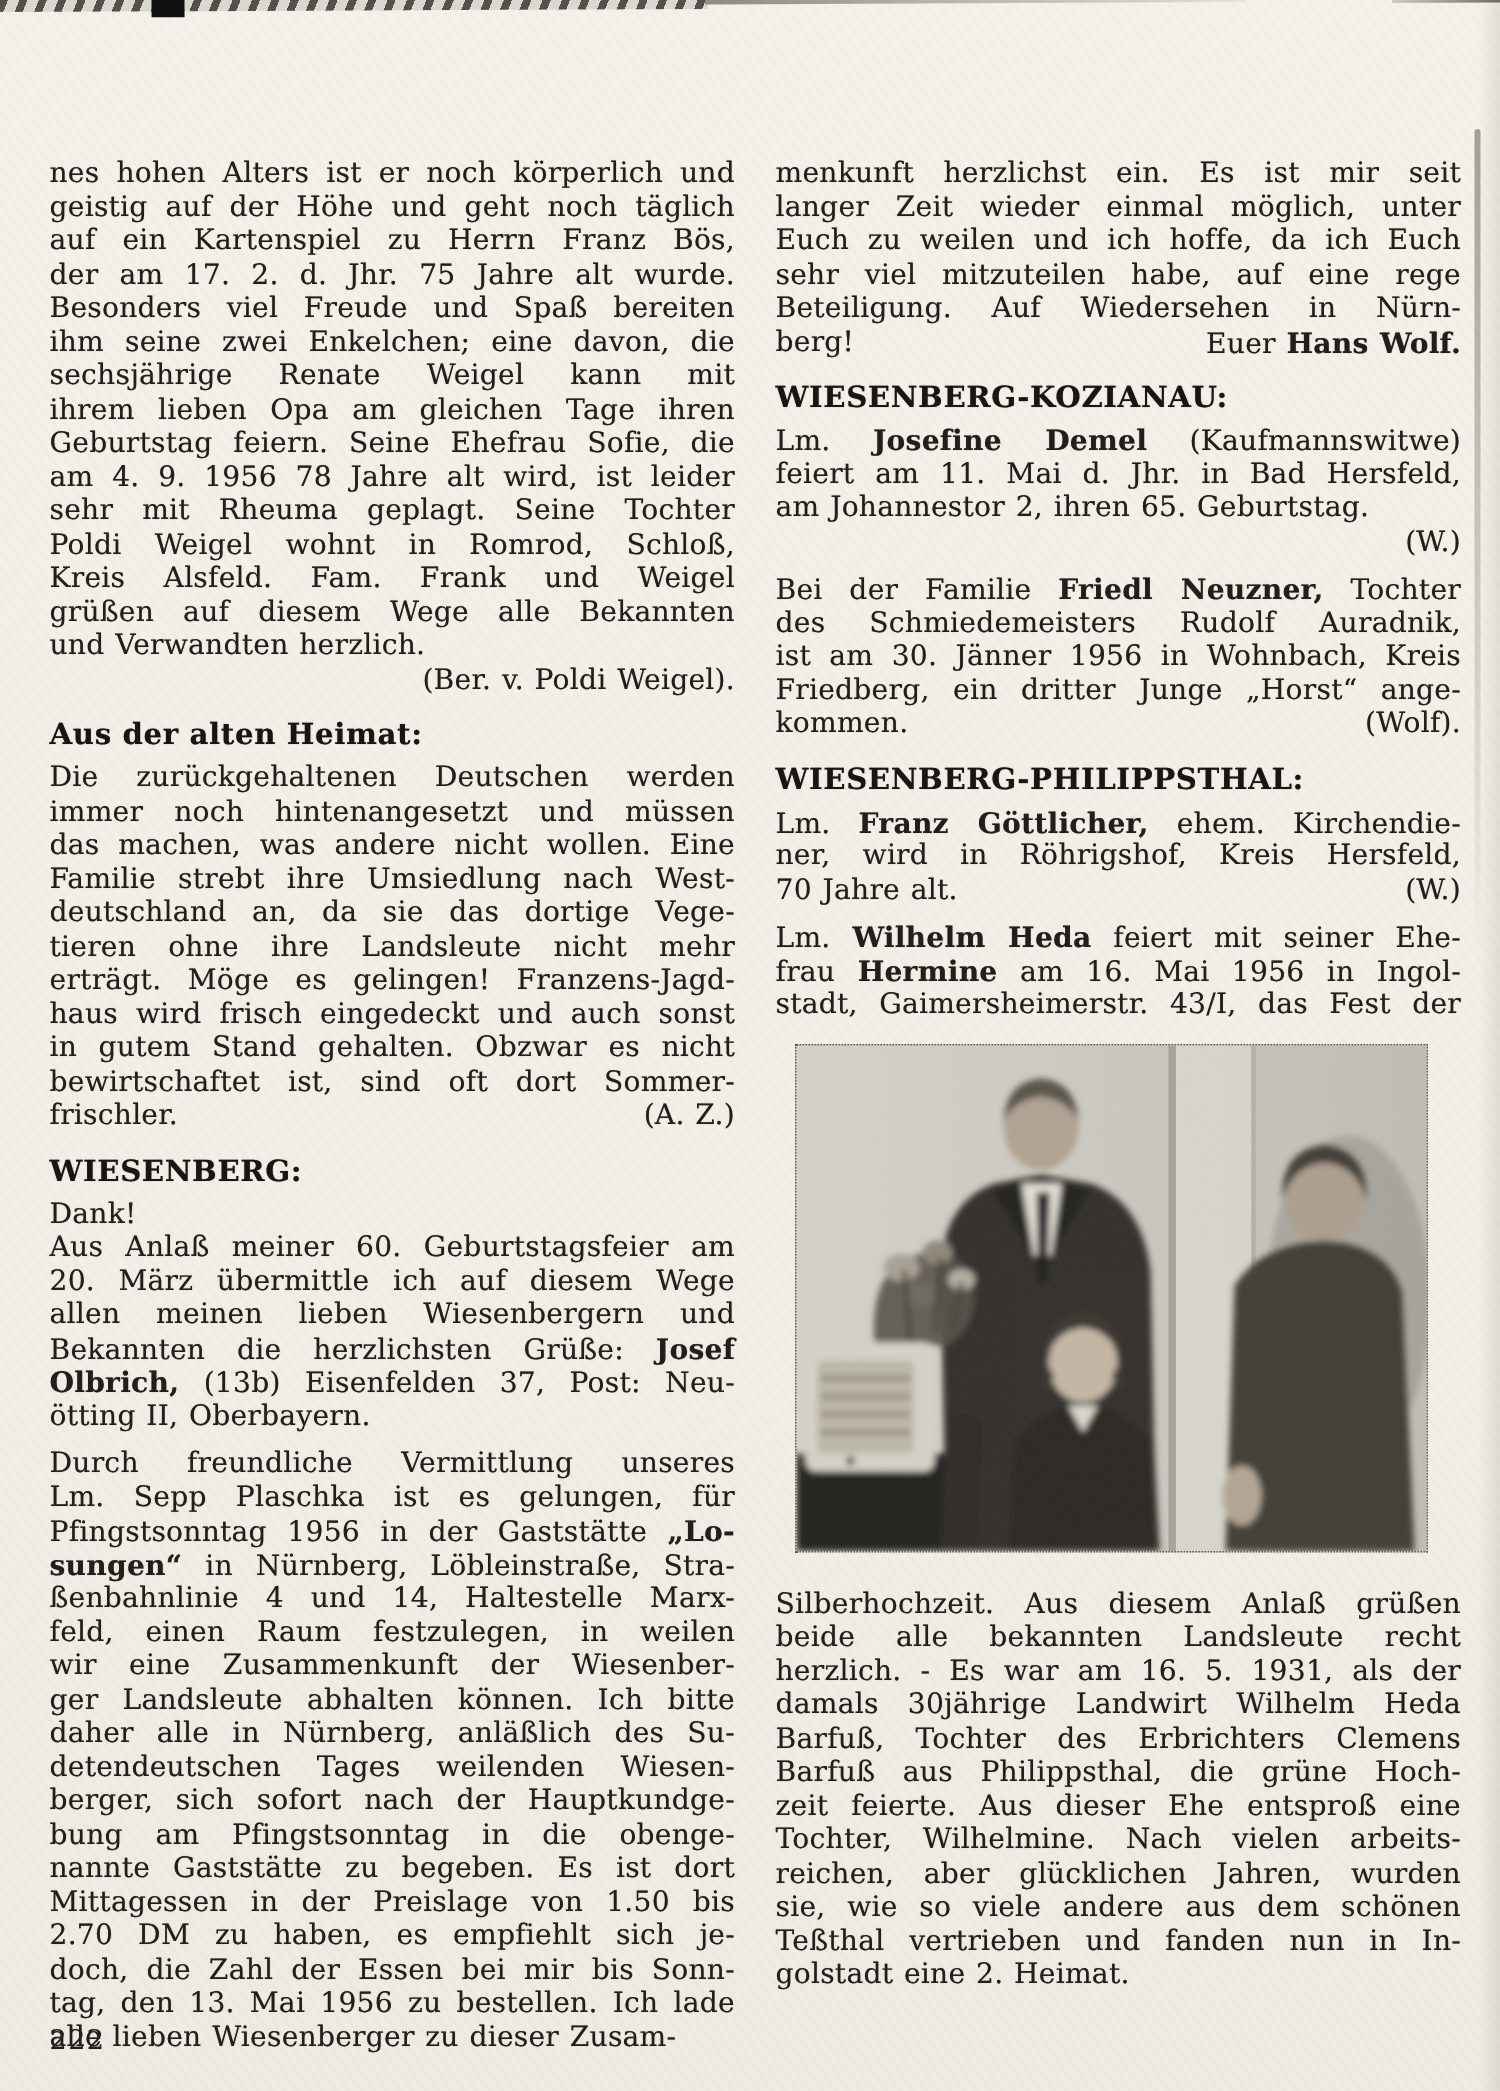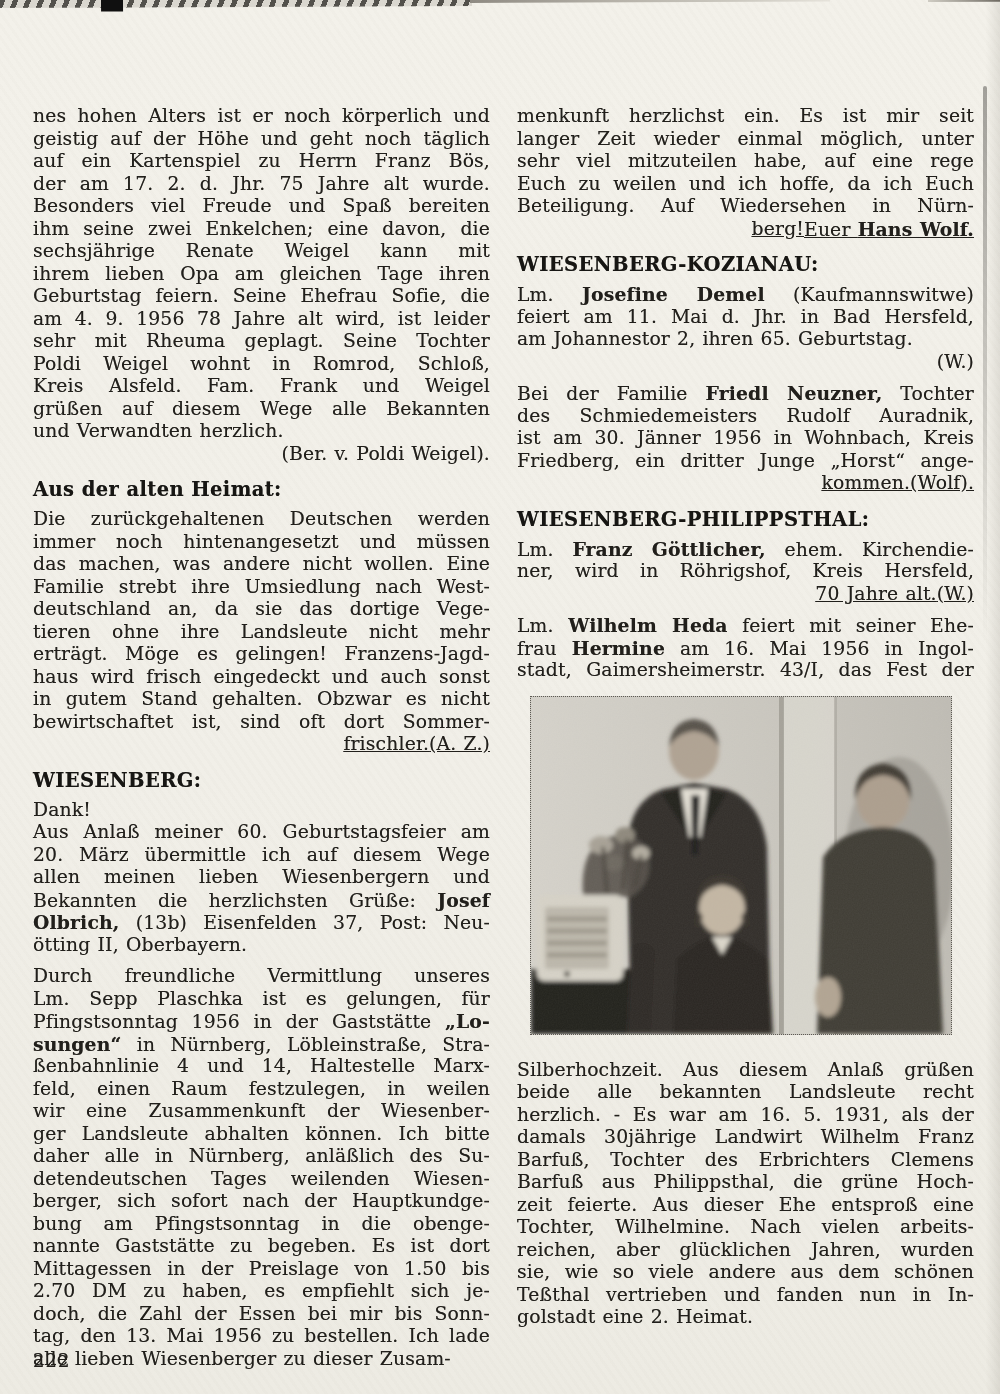--- a/index.html
+++ b/index.html
@@ -36,21 +36,21 @@
   .col-right{left:517px;}
   .line{
     font-size:18.8px;line-height:22.5px;height:22.5px;
     text-align:justify;text-align-last:justify;
     letter-spacing:0.15px;word-spacing:1px;
     text-shadow:0 0 0.5px rgba(33,31,27,0.55);
     white-space:nowrap;overflow:visible;
   }
   .line.l{text-align:left;text-align-last:left;}
   .line.r{text-align:right;text-align-last:right;}
-  .line.split{display:flex;justify-content:flex-end;text-align-last:auto;text-decoration:underline;}
+  .line.split{display:flex;justify-content:space-between;text-align-last:auto;}
   .para+.para{margin-top:9px;}
   .heading{
     font-weight:bold;font-size:19.5px;line-height:26px;margin:12px 0 5px;
     letter-spacing:0.4px;text-shadow:0 0 0.6px rgba(22,21,19,0.6);color:#171613;
   }
   .photo-wrap{margin:14px 0 24px 13px;width:420px;height:337px;
     border:1.5px dotted #5d5a53;box-sizing:content-box;background:#c9c6bf;}
   .photo-wrap svg{display:block;}
   .page-number{
     position:absolute;left:33px;top:1350px;font-size:18px;font-weight:normal;
@@ -135,22 +135,22 @@
           <div class="line">2.70 DM zu haben, es empfiehlt sich je-</div>
           <div class="line">doch, die Zahl der Essen bei mir bis Sonn-</div>
           <div class="line">tag, den 13. Mai 1956 zu bestellen. Ich lade</div>
           <div class="line l">alle lieben Wiesenberger zu dieser Zusam-</div>
         </div>
       </div>
     <div class="col col-right" id="col-right">
         <div class="para">
           <div class="line">menkunft herzlichst ein. Es ist mir seit</div>
           <div class="line">langer Zeit wieder einmal möglich, unter</div>
+          <div class="line">Euch zu weilen und ich hoffe, da ich Euch</div>
           <div class="line">sehr viel mitzuteilen habe, auf eine rege</div>
-          <div class="line">Euch zu weilen und ich hoffe, da ich Euch</div>
           <div class="line">Beteiligung. Auf Wiedersehen in Nürn-</div>
           <div class="line split">
             <span>berg!</span>
             <span>Euer <b>Hans Wolf.</b></span>
           </div>
         </div>
         <div class="heading">WIESENBERG-KOZIANAU:</div>
         <div class="para">
           <div class="line">Lm. <b>Josefine Demel</b> (Kaufmannswitwe)</div>
           <div class="line">feiert am 11. Mai d. Jhr. in Bad Hersfeld,</div>
@@ -233,21 +233,21 @@
         <circle cx="36" cy="277" r="3" fill="#55514a"></circle>
         <path d="M96,337 L100,250 Q112,240 124,252 L120,337 Z" fill="#2e2b27"></path>
       </g>
       <rect width="420" height="337" filter="url(#grain)" opacity="0.55"></rect>
     </svg>
   </div>
 <div class="para">
           <div class="line">Silberhochzeit. Aus diesem Anlaß grüßen</div>
           <div class="line">beide alle bekannten Landsleute recht</div>
           <div class="line">herzlich. - Es war am 16. 5. 1931, als der</div>
-          <div class="line">damals 30jährige Landwirt Wilhelm Franz</div>
+          <div class="line">damals 30jährige Landwirt Wilhelm Heda</div>
           <div class="line">Barfuß, Tochter des Erbrichters Clemens</div>
           <div class="line">Barfuß aus Philippsthal, die grüne Hoch-</div>
           <div class="line">zeit feierte. Aus dieser Ehe entsproß eine</div>
           <div class="line">Tochter, Wilhelmine. Nach vielen arbeits-</div>
           <div class="line">reichen, aber glücklichen Jahren, wurden</div>
           <div class="line">sie, wie so viele andere aus dem schönen</div>
           <div class="line">Teßthal vertrieben und fanden nun in In-</div>
           <div class="line l">golstadt eine 2. Heimat.</div>
         </div>
       </div>

